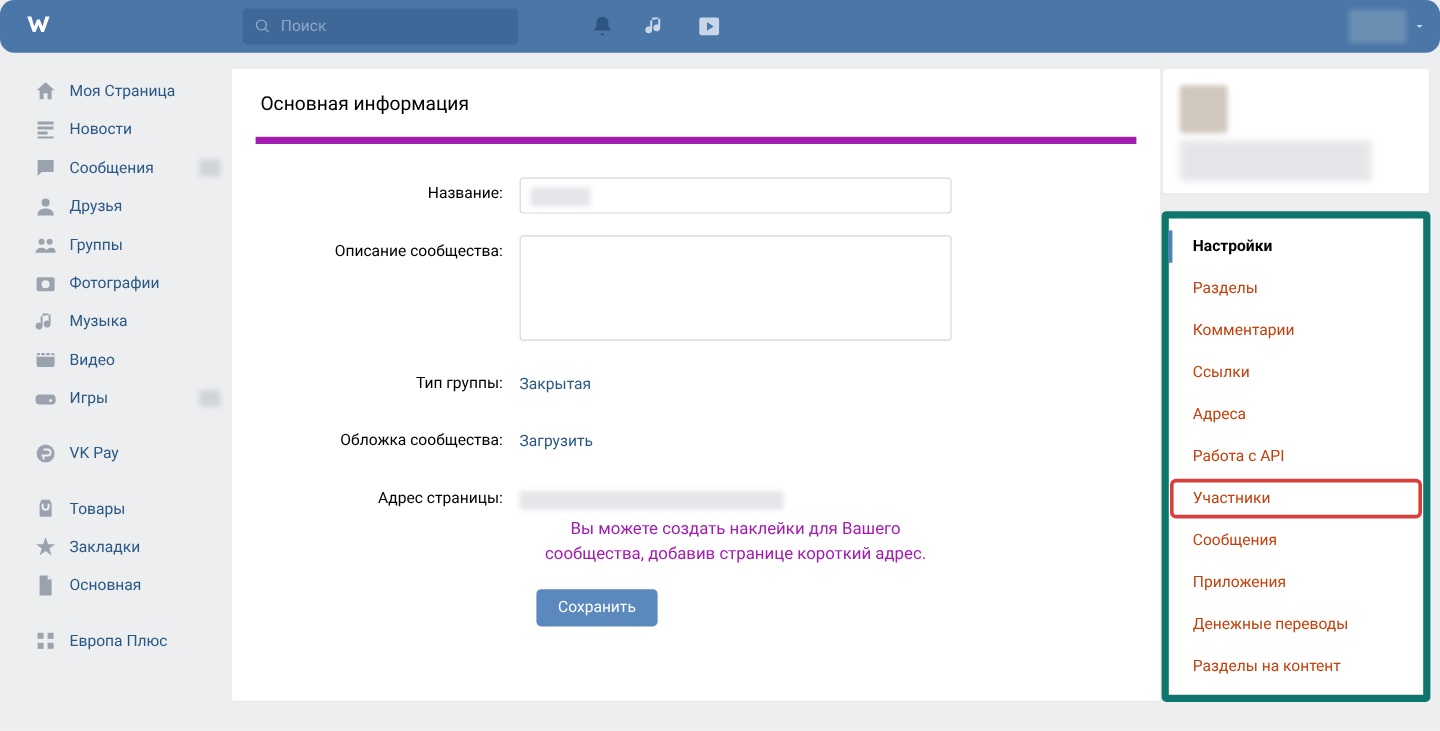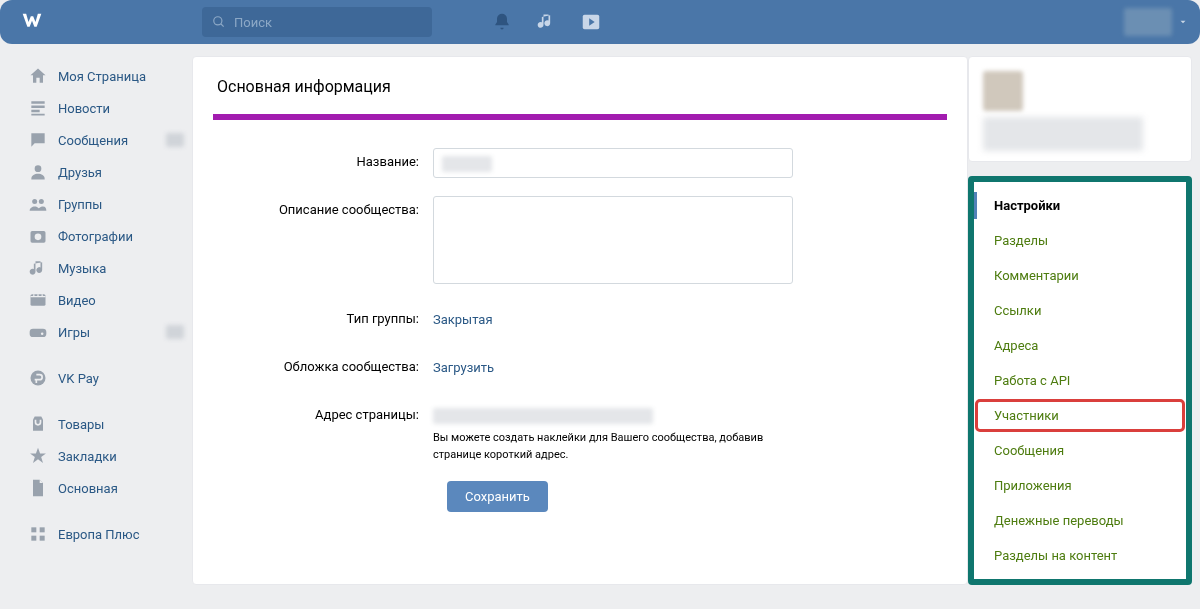--- a/index.html
+++ b/index.html
@@ -23,31 +23,31 @@
 
 .main { flex:1; background:#fff; border:1px solid #e7e8ec; border-radius:4px; padding:20px 20px 24px 20px; }
 .main-title { font-size:16px; font-weight:400; color:#000; padding-bottom:18px; border-bottom:6px solid #a21caf; padding-left:4px; }
 .form { padding-top:28px; }
 .row { display:flex; margin-bottom:18px; }
 .row-label { width:220px; text-align:right; padding-right:14px; padding-top:6px; color:#000000; font-size:13px; }
 .row-field { flex:1; max-width:360px; }
 .input { width:100%; height:30px; border:1px solid #d3d9de; border-radius:3px; padding:0 8px; font-size:13px; }
 .textarea { width:100%; height:88px; border:1px solid #d3d9de; border-radius:3px; padding:8px; resize:none; }
 .link-val { color:#2a5885; font-size:13px; line-height:30px; display:inline-block; cursor:pointer; }
-.hint { color:#000000; font-size:11px; margin-top:6px; line-height:1.5; }
+.hint { color:#a21caf; font-size:14px; margin-top:6px; line-height:1.5;text-align:center; }
 .field-blur { width:50px; height:16px; background:#e4e6e9; filter:blur(2px); position:relative; top:7px; border-radius:2px; }
 .addr-blur { width:220px; height:16px; background:#e4e6e9; filter:blur(2px); margin-top:7px; border-radius:2px; }
 .savebtn { background:#5b88bd; color:#fff; border:none; border-radius:4px; padding:8px 18px; font-size:13px; cursor:pointer; margin-left:234px; }
 
 .right { width:224px; flex-shrink:0; }
 .right-card { background:#fff; border:1px solid #e7e8ec; border-radius:4px; padding:14px 14px 10px; margin-bottom:14px; }
 .right-card .rc-img { width:40px; height:40px; background:#d0c8bc; border-radius:3px; filter:blur(2px); margin-bottom:6px; }
 .right-card .rc-txt { width:160px; height:34px; background:#e4e6e9; filter:blur(3px); border-radius:2px; }
 .right-menu { background:#fff; border:6px solid #0f766e; border-radius:4px; padding:6px 0; }
-.rm-item { padding:10px 20px; font-size:13px; color:#4d7c0f; cursor:pointer; position:relative; }
+.rm-item { padding:10px 20px; font-size:13px; color:#c2410c; cursor:pointer; position:relative; }
 .rm-item.active { font-weight:700; color:#000; }
 .rm-item.active::before { content:""; position:absolute; left:0; top:4px; bottom:4px; width:3px; background:#5181b8; }
 .rm-item.highlighted { outline:3px solid #da3f3c; outline-offset:-4px; border-radius:6px; }
 </style>
 </head>
 <body>
 
 <div class="topbar">
   <div class="logo">
     <svg width="28" height="28" viewBox="0 0 24 24" fill="#fff">

